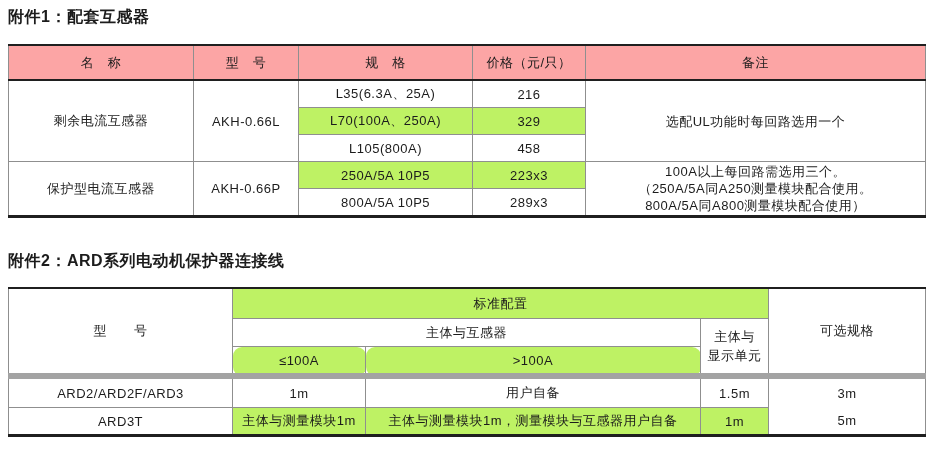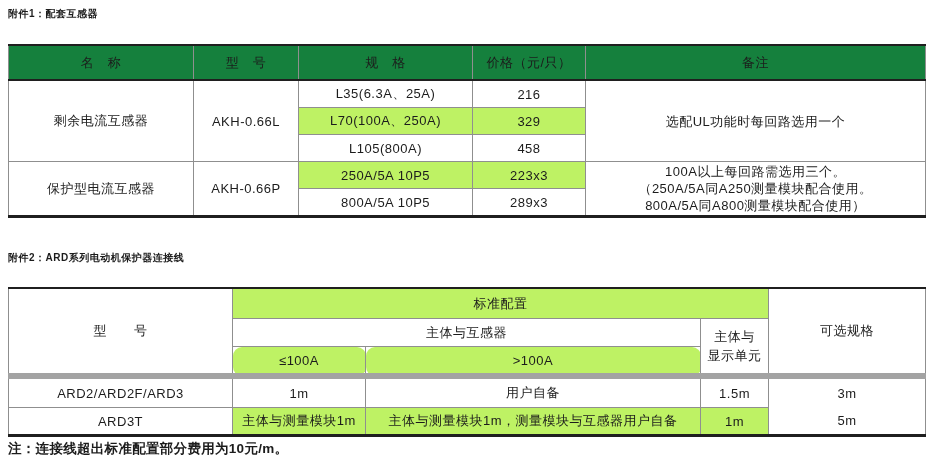--- a/index.html
+++ b/index.html
@@ -4,21 +4,21 @@
 <style>
   html,body{margin:0;padding:0;}
   body{
     width:933px;height:462px;background:#ffffff;
     font-family:"Liberation Sans","DejaVu Sans",sans-serif;
     color:#1c1c1c;position:relative;overflow:hidden;
   }
   .page{position:absolute;inset:0;}
   .sec-title{
     position:absolute;left:8px;
-    font-size:10px;font-weight:bold;letter-spacing:0.5px;white-space:nowrap;
+    font-size:16px;font-weight:bold;letter-spacing:0.5px;white-space:nowrap;
   }
   .title-1{top:7px;}
   .title-2{top:251px;}
   .footnote{
     position:absolute;left:8px;top:440px;
     font-size:13.5px;font-weight:bold;letter-spacing:0.3px;white-space:nowrap;
   }
   table.doc{
     position:absolute;left:8px;width:917px;
     border-collapse:collapse;table-layout:fixed;
@@ -30,21 +30,21 @@
   .t1{top:44px;}
   .t2{top:287px;}
   table.doc th, table.doc td{
     border:1px solid #8f8f8f;
     font-size:13px;font-weight:normal;
     text-align:center;vertical-align:middle;
     padding:0 2px;letter-spacing:0.5px;
     overflow:hidden;white-space:nowrap;
   }
   .sh{background:#bef264;}
-  .t1 tr.hd th{height:33px;border-bottom:2px solid #1f1f1f;background:#15803d;}
+  .t1 tr.hd th{height:33px;border-bottom:2px solid #1f1f1f;background:#fca5a5;}
   .t1 tr.bd td{height:26px;}
   .t2 tr.h1 th{height:29px;}
   .t2 tr.h2 th{height:27px;}
   .t2 tr.h3 th{height:26px;border-bottom:2px solid #1f1f1f;border-radius:9px;}
   .t2 tr.d1 td{height:28px;border-top:6px solid #a3a3a3;}
   .t2 tr.d2 td{height:26px;margin-top:7px;}
   td.remark{text-align:left;padding-left:15px;white-space:normal;}
   td.remark .rline{line-height:17px;white-space:nowrap;}
   .twolines{line-height:19px;white-space:nowrap;}
   .opt-cell div{line-height:27px;}
@@ -146,15 +146,14 @@
       </tr>
       <tr class="d2">
         <td>ARD3T</td>
         <td class="sh">主体与测量模块1m</td>
         <td class="sh">主体与测量模块1m，测量模块与互感器用户自备</td>
         <td class="sh">1m</td>
       </tr>
     </tbody>
   </table>
 
-  <div class="footnote">注：连接线超出标准配置部分费用为10元/m。</div>
 
 </div>
 
 </body></html>

